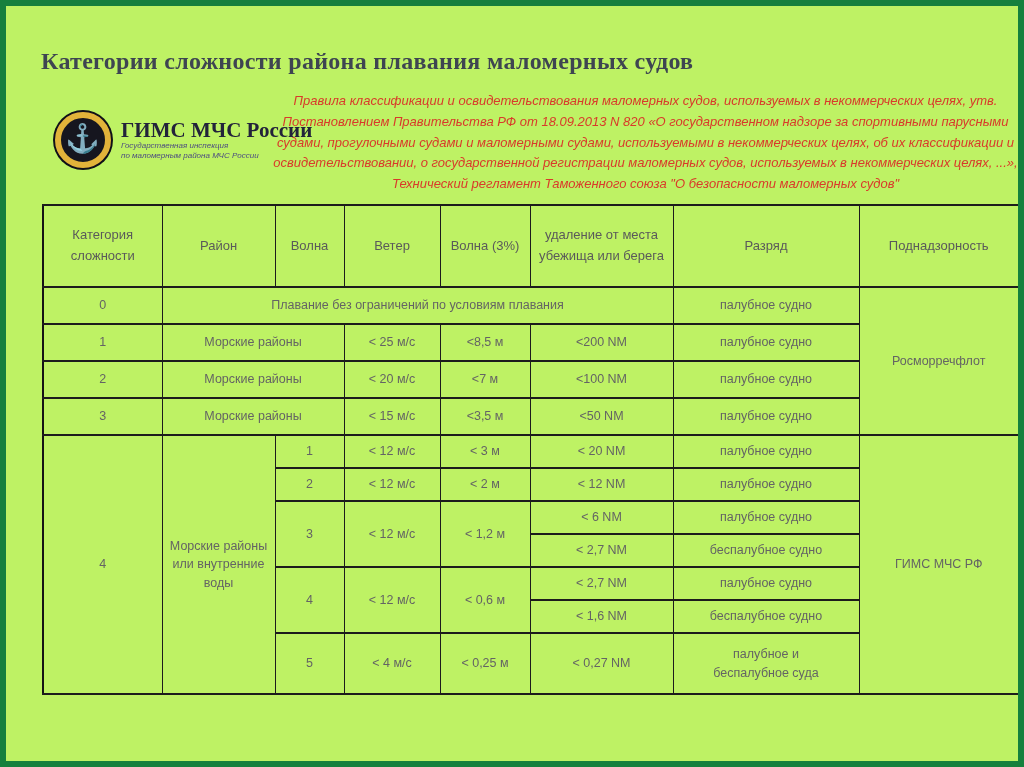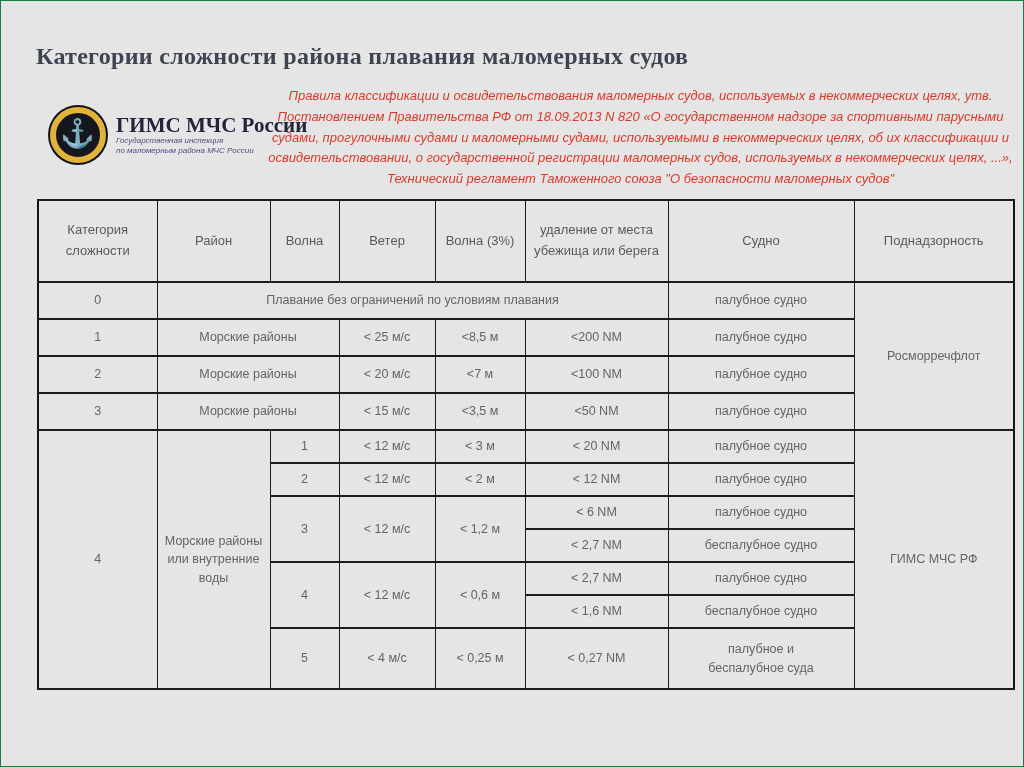--- a/index.html
+++ b/index.html
@@ -1,19 +1,19 @@
 <!DOCTYPE html>
 <html><head>
 <meta charset="utf-8">
 <style>
   * { box-sizing: border-box; }
   html,body { margin:0; padding:0; background:#ffffff; }
   .slide {
-    position:relative; width:1024px; height:767px; background:#e5e5e5;
-    border:1px solid #15803d; overflow:hidden;
+    position:relative; width:1024px; height:767px; background:#bef264;
+    border:6px solid #15803d; overflow:hidden;
     font-family:"Liberation Sans", sans-serif;
   }
   .title {
     position:absolute; left:35px; top:42px; margin:0;
     font-family:"Liberation Serif", serif; font-weight:600;
     font-size:24px; color:#3e4551; letter-spacing:0.3px;
   }
   .logo { position:absolute; left:49px; top:106px; display:flex; align-items:center; }
   .emblem {
     width:56px; height:56px; border-radius:50%;
@@ -84,21 +84,21 @@
         <col style="width:160px">
     </colgroup>
     <tbody>
       <tr class="h-header">
         <th>Категория сложности</th>
         <th>Район</th>
         <th>Волна</th>
         <th>Ветер</th>
         <th>Волна (3%)</th>
         <th>удаление от места убежища или берега</th>
-        <th>Судно</th>
+        <th>Разряд</th>
         <th>Поднадзорность</th>
       </tr>
 
       <tr class="h37">
         <td>0</td>
         <td colspan="5">Плавание без ограничений по условиям плавания</td>
         <td>палубное судно</td>
         <td rowspan="4">Росморречфлот</td>
       </tr>
 

